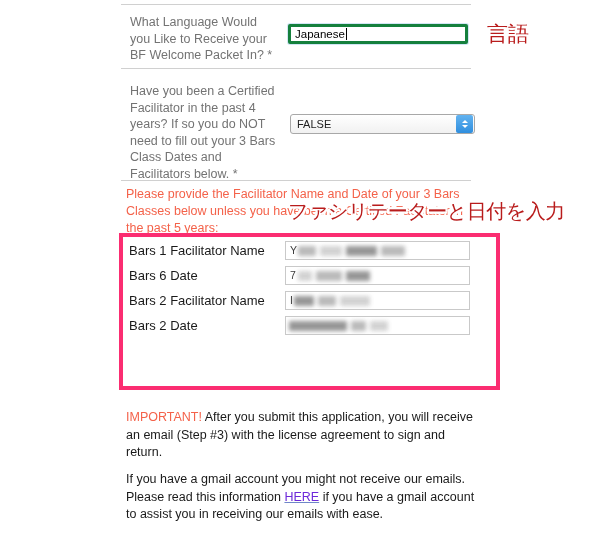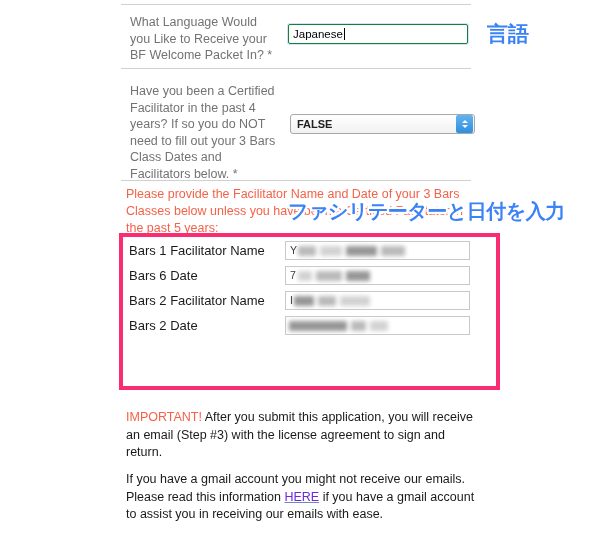--- a/index.html
+++ b/index.html
@@ -50,21 +50,21 @@
     font-weight: 400;
   }
 
   
   .text-input {
     position: absolute;
     left: 288px;
     top: 24px;
     width: 180px;
     height: 20px;
-    border: 1px solid #15803d;
+    border: 3px solid #15803d;
     border-radius: 2px;
     background: #ffffff;
     box-sizing: border-box;
     padding: 0 4px;
     font-family: "Liberation Sans", sans-serif;
     font-size: 11.5px;
     line-height: 18px;
     color: #000;
     display: flex;
     align-items: center;
@@ -85,21 +85,20 @@
     left: 290px;
     top: 114px;
     width: 185px;
     height: 20px;
     border: 1px solid #a8a8a8;
     border-radius: 3px;
     background: linear-gradient(#ffffff, #f1f1f1);
     box-sizing: border-box;
     display: flex;
     align-items: center;
-    font-weight: bold;
   }
   .select-wrap .sval {
     font-size: 11px;
     color: #222;
     padding-left: 6px;
     flex: 1;
     white-space: nowrap;
     overflow: hidden;
   }
   .select-btn {
@@ -226,22 +225,22 @@
     color: #6d28d9;
     text-decoration: underline;
     text-decoration-color: #6f86c9;
     text-underline-offset: 1px;
   }
 
   
   .jp-anno {
     position: absolute;
     font-family: "DejaVu Sans", sans-serif;
-    font-weight: 700;
-    color: #3b82f6;
+    font-weight: 400;
+    color: #b91c1c;
     white-space: nowrap;
     text-shadow:
       -1.6px -1.6px 0 #fff,  1.6px -1.6px 0 #fff,
       -1.6px  1.6px 0 #fff,  1.6px  1.6px 0 #fff,
       -2.2px 0 0 #fff, 2.2px 0 0 #fff,
       0 -2.2px 0 #fff, 0 2.2px 0 #fff,
       0 0 5px rgba(255,255,255,0.95);
   }
   .jp-lang {
     left: 487px;

